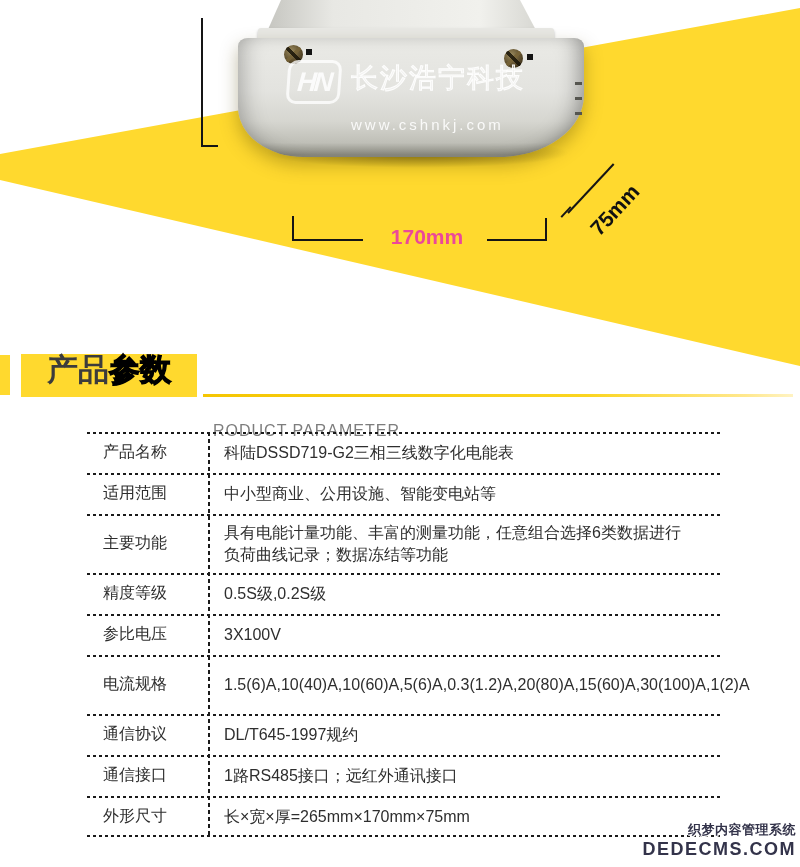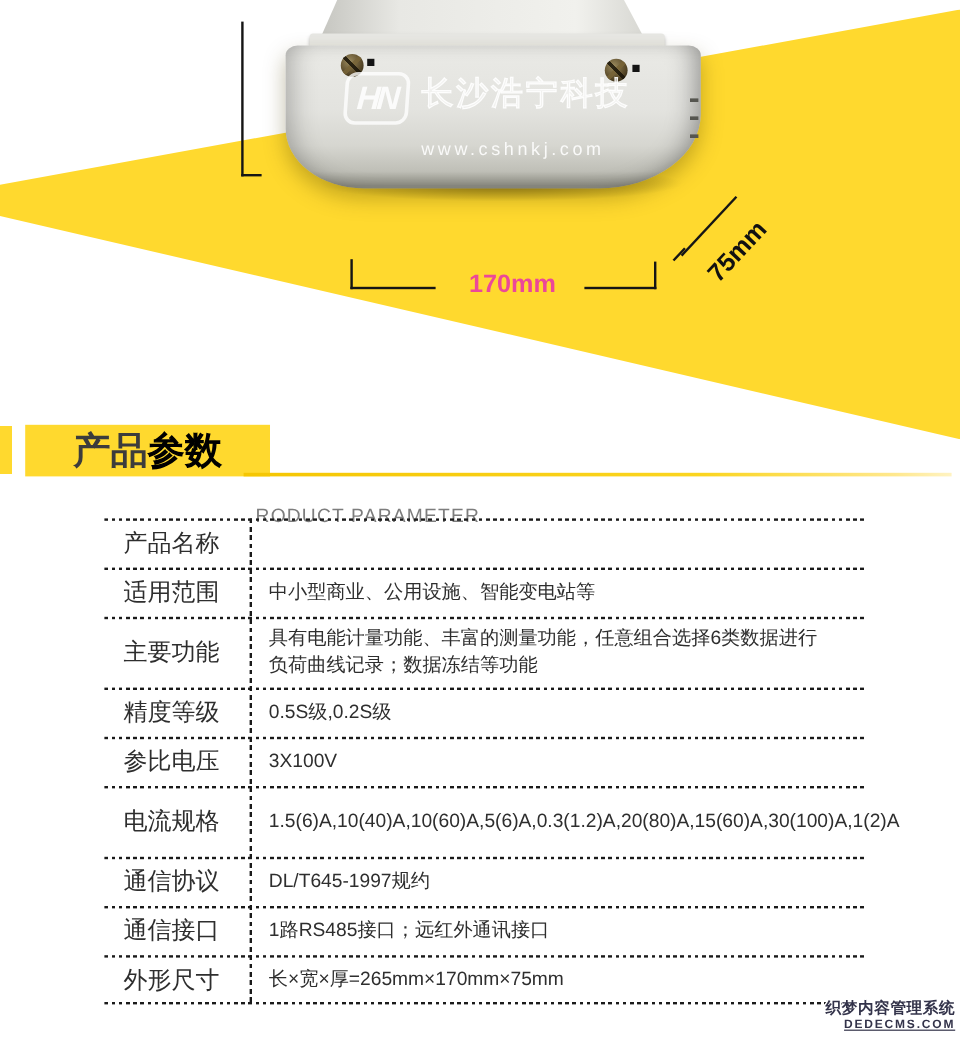--- a/index.html
+++ b/index.html
@@ -47,48 +47,48 @@
 
   
   .dline { position:absolute; background:#151515; }
   .dim170-label { position:absolute; left:372px; top:225px; width:110px; text-align:center;
     font-size:21px; font-weight:bold; color:#ec4899; }
   .dim75-label { position:absolute; left:575px; top:198px; width:80px; text-align:center;
     font-size:21px; font-weight:bold; color:#111; transform:rotate(-47deg); }
 
   
   .accent-bar { position:absolute; left:0; top:355px; width:10px; height:40px; background:var(--accent); }
-  .title-box { position:absolute; left:21px; top:354px; width:204px; height:43px; background:var(--accent);
-    display:flex; align-items:center; justify-content:center; font-size:31px; line-height:1; white-space:nowrap; }
+  .title-box { position:absolute; left:21px; top:354px; width:176px; height:43px; background:var(--accent);
+    display:flex; align-items:flex-start; justify-content:center; font-size:31px; line-height:1; white-space:nowrap; }
   .title-part1 { font-weight:700; color:#3c3c3c; }
-  .title-part2 { font-weight:400; color:#000; -webkit-text-stroke:1.2px #000; }
+  .title-part2 { font-weight:700; color:#000; -webkit-text-stroke:1.2px #000; }
   .subtitle { position:absolute; left:213px; top:374px; font-size:16px; color:#7d7d7d; letter-spacing:1px;margin-top:48px; }
   .title-underline { position:absolute; left:203px; top:394px; width:590px; height:3px;
     background:linear-gradient(90deg,#f5c602 0%,#fbd520 65%,#ffe88e 92%,#fff3c2 100%); }
 
   
   .spec-table { position:absolute; left:87px; top:432px; width:633px; color:#2e2e2e; }
   .spec-table::before { content:""; position:absolute; left:121px; top:0; bottom:0; width:2px;
     background:repeating-linear-gradient(180deg,#1a1a1a 0 4px, transparent 4px 7px); }
   .spec-table::after { content:""; position:absolute; left:0; right:0; bottom:0; height:2px;
     background:repeating-linear-gradient(90deg,#1a1a1a 0 3px, transparent 3px 6px); }
   .spec-row { position:relative; display:flex; height:41px; }
   .spec-row::before { content:""; position:absolute; left:0; right:0; top:0; height:2px;
     background:repeating-linear-gradient(90deg,#1a1a1a 0 3px, transparent 3px 6px); }
   .spec-row--tall { height:59px; }
   .spec-label { width:121px; flex:0 0 121px; display:flex; align-items:center;
-    padding-left:16px; font-size:20px;text-align:center; }
+    padding-left:16px; font-size:16px;text-align:center; }
   .spec-value { flex:1; display:flex; align-items:center; padding:6px 30px 6px 16px;
     font-size:16px; line-height:22px; }
 
   
   .cms { position:absolute; right:4px; bottom:7px; text-align:right; color:#33334a; font-weight:bold;
     text-shadow:-1px 0 0 #fff, 1px 0 0 #fff, 0 -1px 0 #fff, 0 1px 0 #fff, 1px 1px 0 #fff, -1px -1px 0 #fff; }
   .cms-line1 { font-size:13px; letter-spacing:.5px; }
-  .cms-line2 { font-size:10px; letter-spacing:1.5px;text-decoration:underline; }
+  .cms-line2 { font-size:18px; letter-spacing:1.5px; }
 </style>
 </head>
 <body>
 
 <div id="page">
 
   <div class="yellow-tri"></div>
 
   <div class="meter">
     <div class="meter-shadow"></div>
@@ -132,20 +132,21 @@
   <div class="title-box">
     <span class="title-part1">产品</span>
       <span class="title-part2">参数</span>
   </div>
   <div class="subtitle">RODUCT PARAMETER</div>
   <div class="title-underline"></div>
 
   <div class="spec-table">
     <div class="spec-row">
       <div class="spec-label">产品名称</div>
+      <div class="spec-value">科陆DSSD719-G2三相三线数字化电能表</div>
     </div>
     <div class="spec-row">
       <div class="spec-label">适用范围</div>
       <div class="spec-value">中小型商业、公用设施、智能变电站等</div>
     </div>
     <div class="spec-row spec-row--tall">
       <div class="spec-label">主要功能</div>
       <div class="spec-value">具有电能计量功能、丰富的测量功能，任意组合选择6类数据进行负荷曲线记录；数据冻结等功能</div>
     </div>
     <div class="spec-row">

